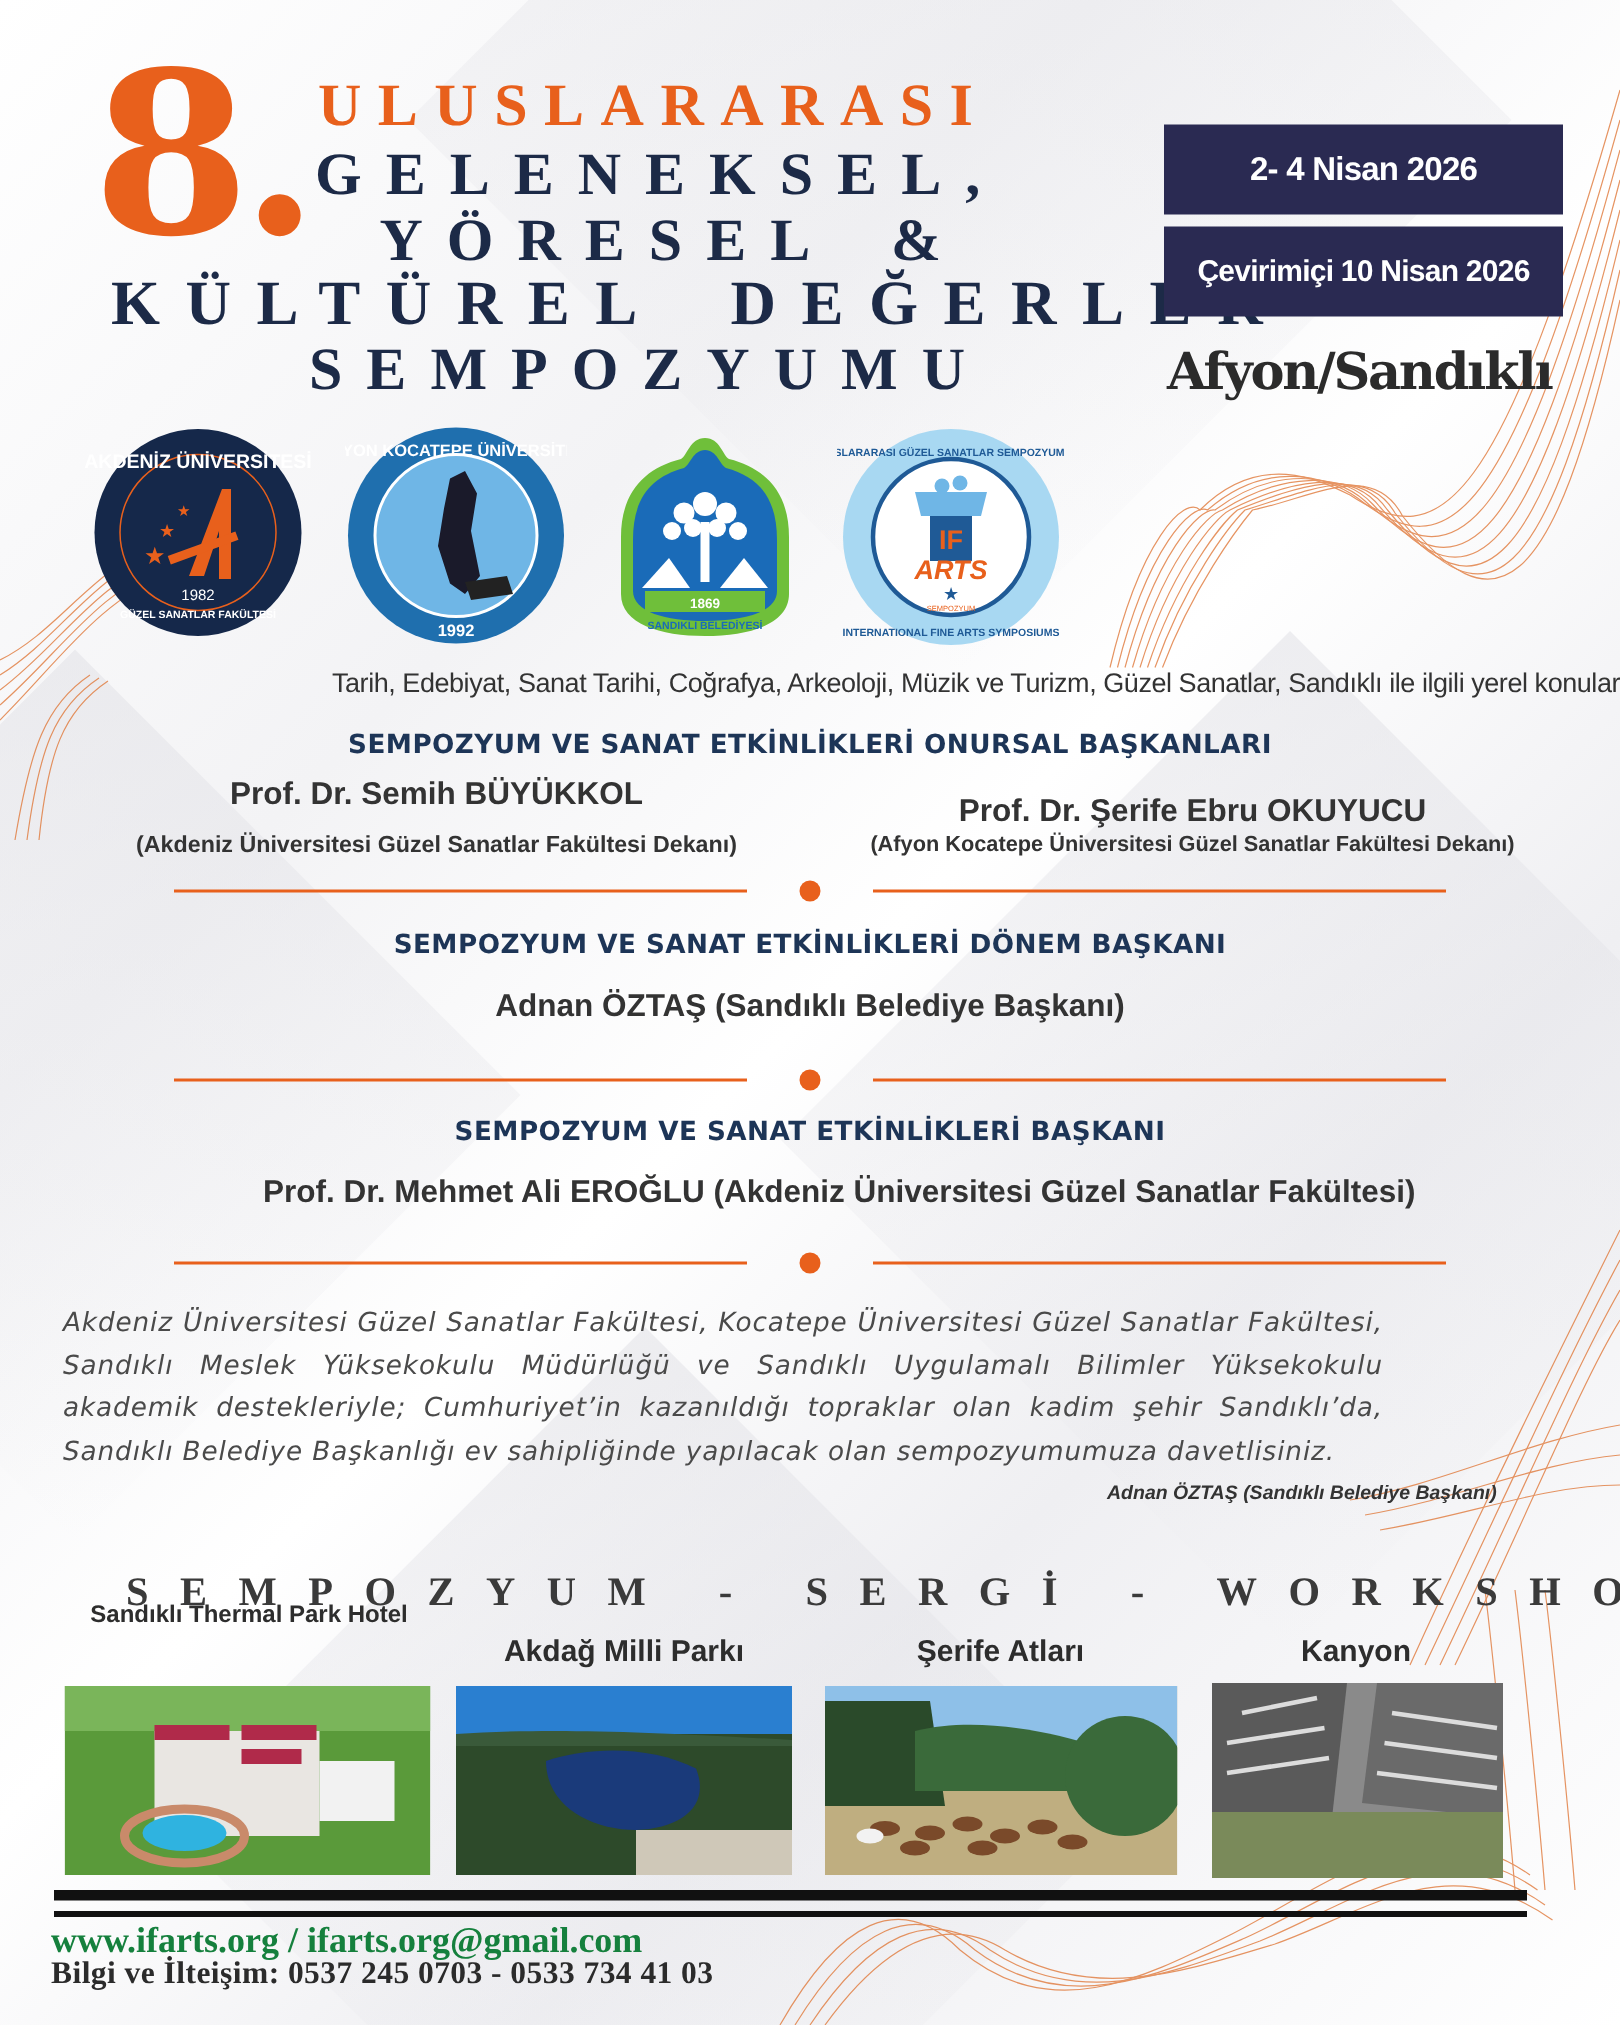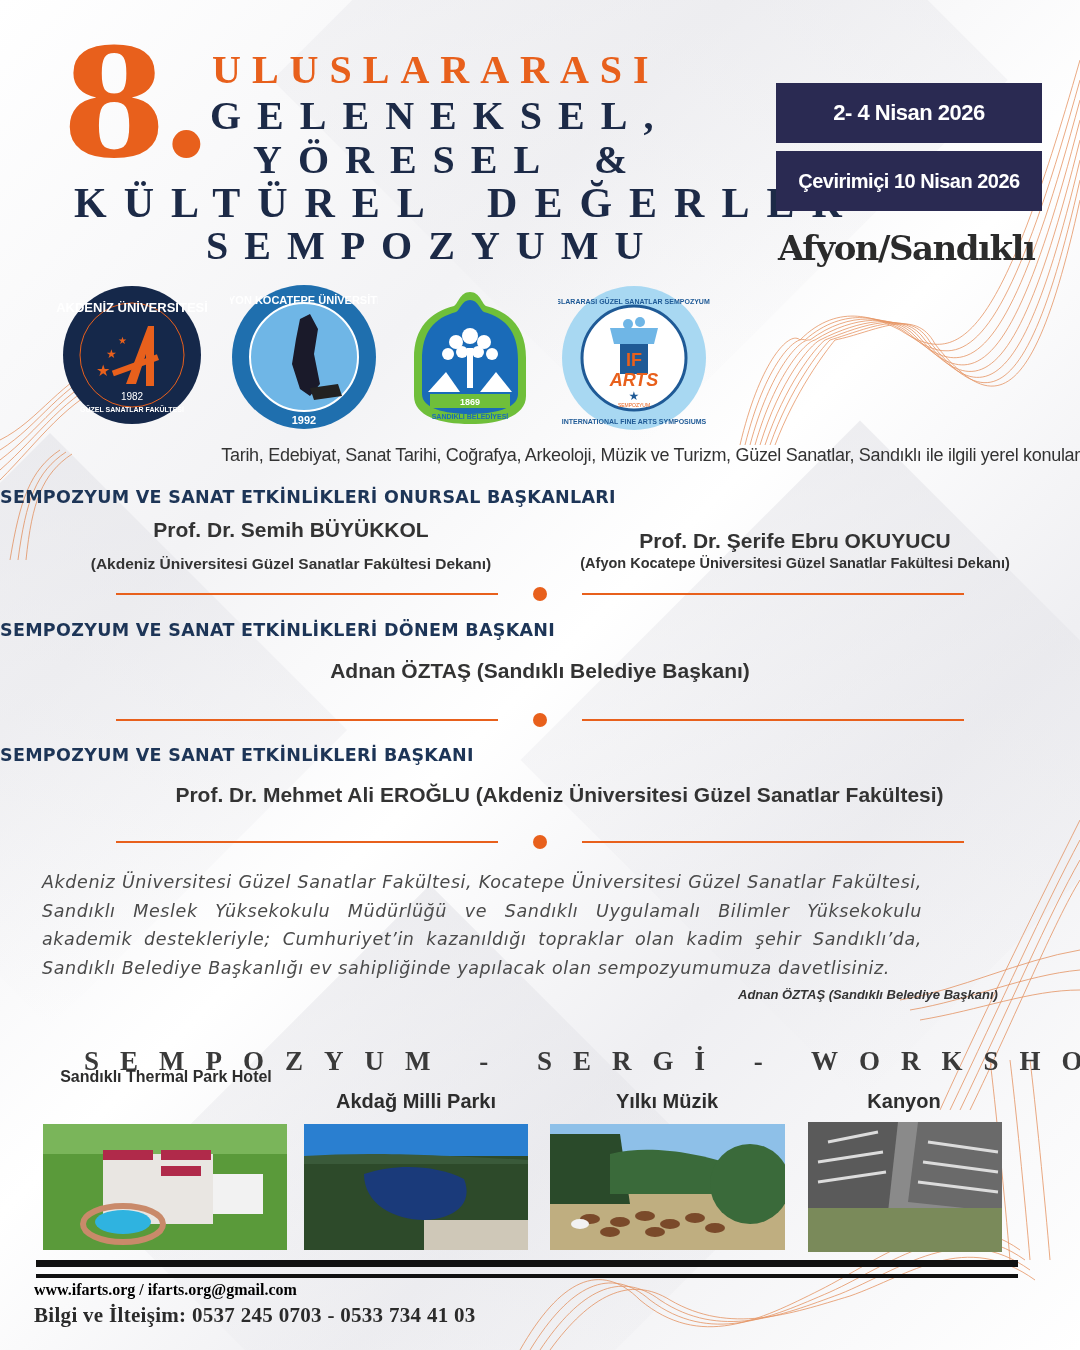--- a/index.html
+++ b/index.html
@@ -52,21 +52,21 @@
   .logo-aku { left: 230px; top: 284px; width: 148px; height: 146px; }
   .logo-snd { left: 410px; top: 288px; width: 120px; height: 140px; }
   .logo-ifa { left: 558px; top: 284px; width: 152px; height: 148px; }
 
   .topics {
     position: absolute; left: 0; right: 0; top: 445px; text-align: right;
     font-size: 18px; color: #333; letter-spacing: -0.3px;
   }
 
   .section-head {
-    position: absolute; left: 0; right: 0; 
+    position: absolute; left: 0; right: 0; text-align: center;
     font-family: "DejaVu Sans", sans-serif; font-weight: bold;
     color: #1d3557; font-size: 17.5px; letter-spacing: 0.3px;
   }
   .sh1 { top: 487px; }
   .sh2 { top: 620px; }
   .sh3 { top: 745px; }
 
   .person-name { position: absolute; font-weight: bold; color: #333; font-size: 21px; text-align: center; }
   .person-role { position: absolute; font-weight: bold; color: #333; font-size: 15.5px; text-align: center; white-space: nowrap; }
   .pn1 { left: 46px; width: 490px; top: 518px; }
@@ -112,21 +112,21 @@
   .ph2 { left: 304px; top: 1124px; width: 224px; height: 126px; }
   .ph3 { left: 550px; top: 1124px; width: 235px; height: 126px; }
   .ph4 { left: 808px; top: 1122px; width: 194px; height: 130px; }
 
   .bar { position: absolute; left: 36px; width: 982px; background: #111; }
   .bar1 { top: 1260px; height: 7px; }
   .bar2 { top: 1274px; height: 4px; }
 
   .contact-web {
     position: absolute; left: 34px; top: 1281px;
-    font-family: "Liberation Serif", serif; font-weight: bold; color: #000000; font-size: 16px; text-align: right;
+    font-family: "Liberation Serif", serif; font-weight: bold; color: #15803d; font-size: 24px; text-align: right;
   }
   .contact-phone {
     position: absolute; left: 34px; top: 1303px;
     font-family: "Liberation Serif", serif; font-weight: bold; color: #2b2b2b; font-size: 21px; letter-spacing: 0.3px;
   }
 </style>
 </head>
 <body>
 
 <div class="bg">
@@ -282,21 +282,21 @@
     <div class="line r"></div>
 </div>
 
 <div class="para">Akdeniz Üniversitesi Güzel Sanatlar Fakültesi, Kocatepe Üniversitesi Güzel Sanatlar Fakültesi, Sandıklı Meslek Yüksekokulu Müdürlüğü ve Sandıklı Uygulamalı Bilimler Yüksekokulu akademik destekleriyle; Cumhuriyet’in kazanıldığı topraklar olan kadim şehir Sandıklı’da, Sandıklı Belediye Başkanlığı ev sahipliğinde yapılacak olan sempozyumumuza davetlisiniz.</div>
 <div class="para-sign">Adnan ÖZTAŞ (Sandıklı Belediye Başkanı)</div>
 
 <div class="events">SEMPOZYUM - SERGİ - WORKSHOP</div>
 
 <div class="place-label pl1">Sandıklı Thermal Park Hotel</div>
 <div class="place-label pl2">Akdağ Milli Parkı</div>
-<div class="place-label pl3">Yılkı Müzik</div>
+<div class="place-label pl3">Şerife Atları</div>
 <div class="place-label pl4">Kanyon</div>
 
 <div class="photo ph1">
   <svg width="244" height="126" viewBox="0 0 244 126">
     <rect width="244" height="126" fill="#5a9a3a"></rect>
     <rect y="0" width="244" height="30" fill="#7ab55a"></rect>
     <rect x="60" y="30" width="110" height="70" fill="#e9e6e2"></rect>
     <rect x="60" y="26" width="50" height="10" fill="#b02a4a"></rect>
     <rect x="118" y="26" width="50" height="10" fill="#b02a4a"></rect>
     <rect x="118" y="42" width="40" height="10" fill="#b02a4a"></rect>

